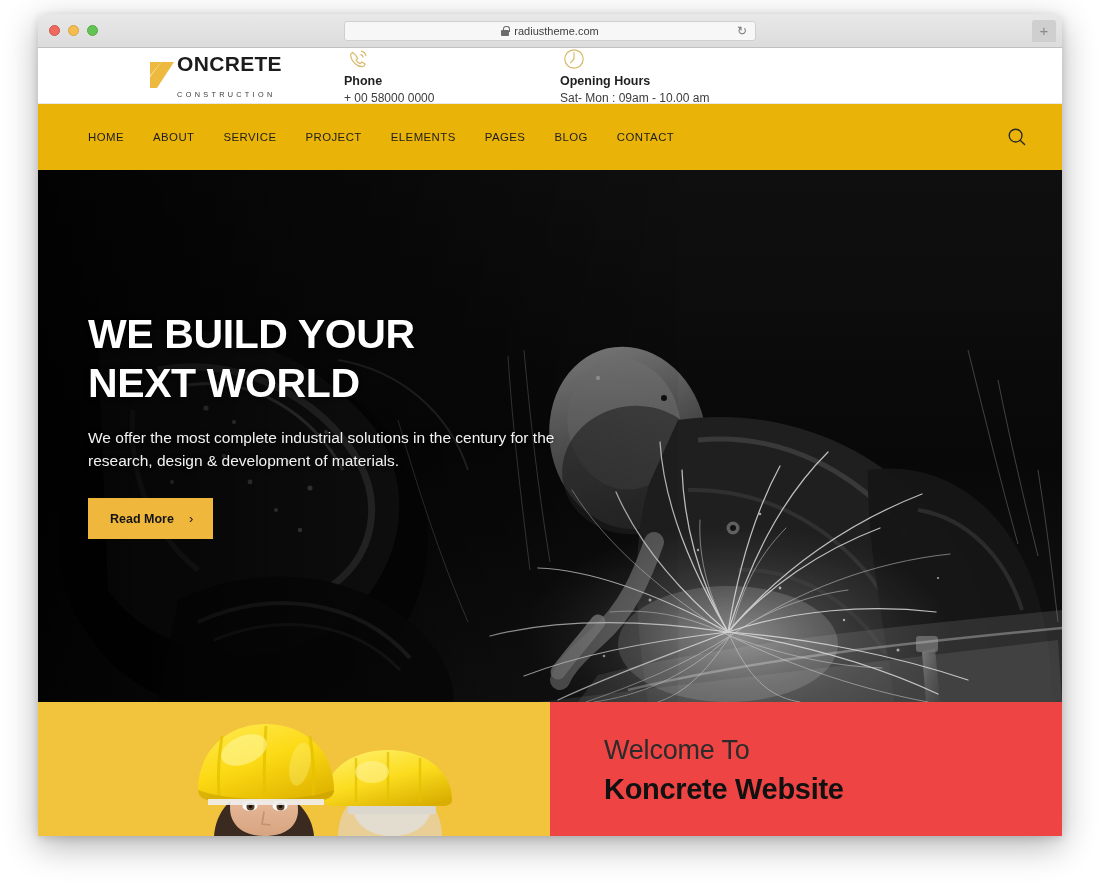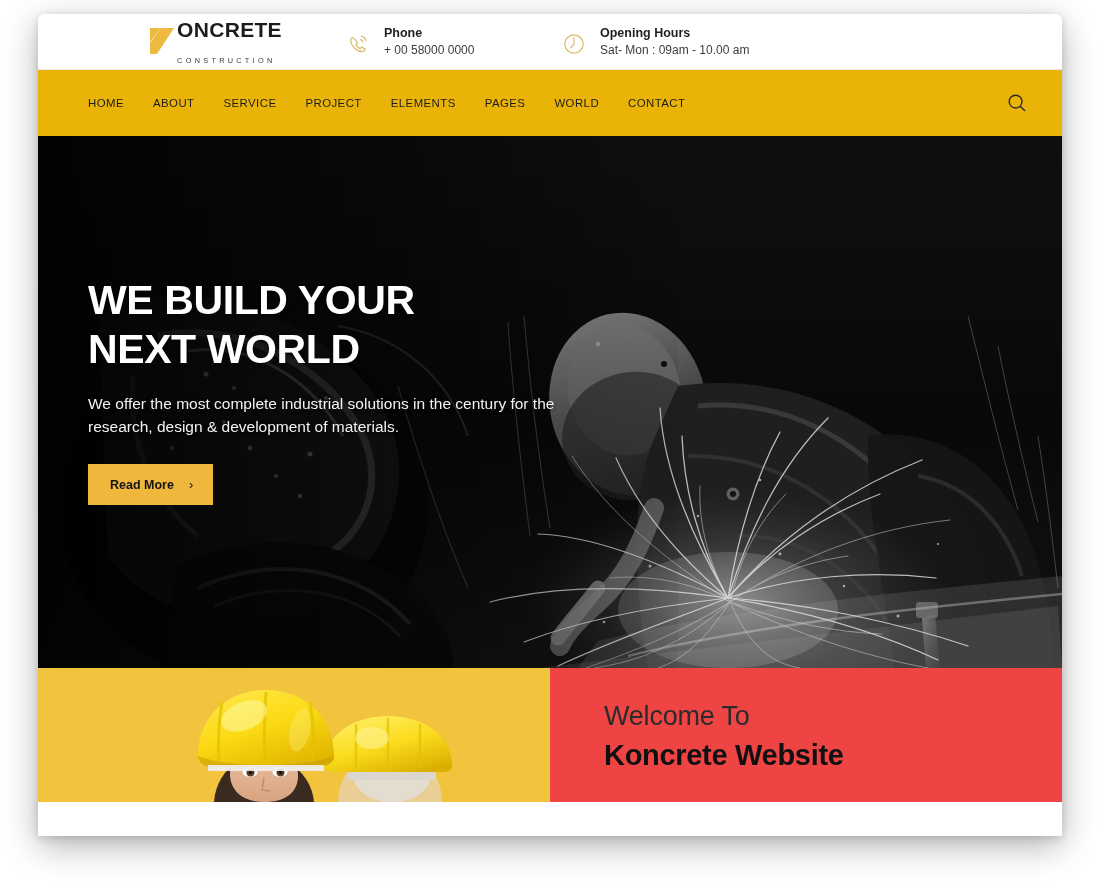--- a/index.html
+++ b/index.html
@@ -136,21 +136,21 @@
   }
   .logo-sub {
     font-size: 7.3px;
     letter-spacing: 3.3px;
     color: #3a3a3a;
     margin-top: 17px;
     font-family: "Liberation Sans", sans-serif;
   }
 
   .info-items { display: flex; flex: 1; align-items: center; }
-  .info-item { display: flex; align-items: flex-end; }
+  .info-item { display: flex; align-items: flex-start; flex-direction: column; }
   .info-item.phone { width: 216px; }
   .info-item.mail  { width: 202px; }
   .info-icon {
     width: 28px; height: 28px;
     margin-right: 12px;
     flex-shrink: 0;
     color: #d9b96a;
   }
   .info-icon svg { display: block; }
   .info-title {
@@ -264,20 +264,35 @@
     line-height: 1.3;
     letter-spacing: -0.3px;
     margin-top: 3px;
   }
 </style>
 </head>
 <body>
 
 <div class="browser-window">
 
+  <div class="browser-chrome">
+    <div class="traffic-lights">
+      <div class="dot dot-red"></div>
+      <div class="dot dot-yellow"></div>
+      <div class="dot dot-green"></div>
+    </div>
+
+    <div class="url-bar">
+      <span class="lock-icon"></span>
+      <span class="url-text">radiustheme.com</span>
+      <span class="reload-icon">↻</span>
+    </div>
+
+    <div class="newtab-button">+</div>
+  </div>
 
   <div class="page">
 
     <div class="topbar">
 
       <div class="logo">
         <span class="logo-k">
           <svg width="28" height="27" viewBox="0 0 28 27">
             <polygon points="2,0 13,0 2,14" fill="#edb93e"></polygon>
             <polygon points="13,0 26,0 9,26 2,26 2,15" fill="#edb93e"></polygon>
@@ -324,21 +339,21 @@
     </div>
 
     <div class="navbar">
       <div class="nav-links">
         <a class="nav-link" href="#">HOME</a>
         <a class="nav-link" href="#">ABOUT</a>
         <a class="nav-link" href="#">SERVICE</a>
         <a class="nav-link" href="#">PROJECT</a>
         <a class="nav-link" href="#">ELEMENTS</a>
         <a class="nav-link" href="#">PAGES</a>
-        <a class="nav-link" href="#">WORLD</a>
+        <a class="nav-link" href="#">BLOG</a>
         <a class="nav-link" href="#">CONTACT</a>
       </div>
       <div class="search-btn">
         <svg width="22" height="22" viewBox="0 0 22 22" fill="none" stroke="#2a2a2a" stroke-width="1.4">
           <circle cx="9.6" cy="9.6" r="6.4"></circle>
           <path d="M14.4 14.4l4.2 4.2" stroke-linecap="round"></path>
         </svg>
       </div>
     </div>
 

